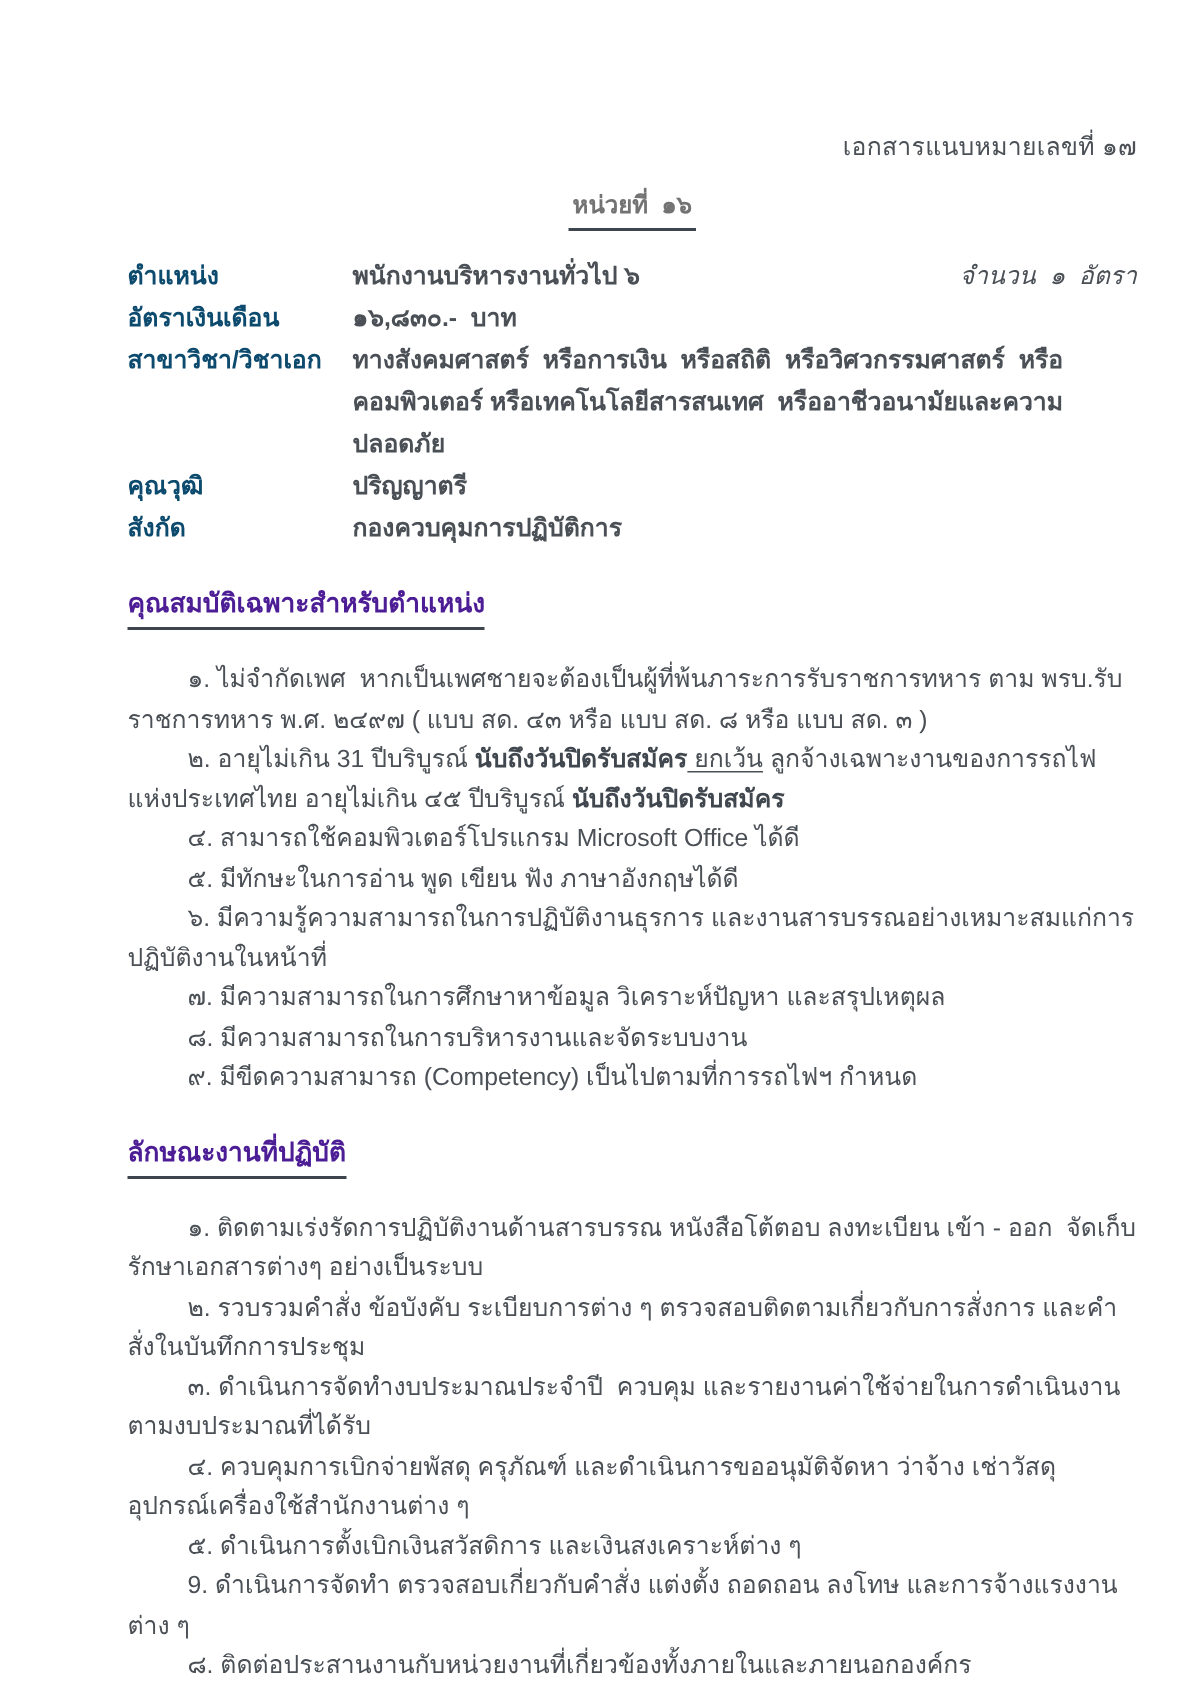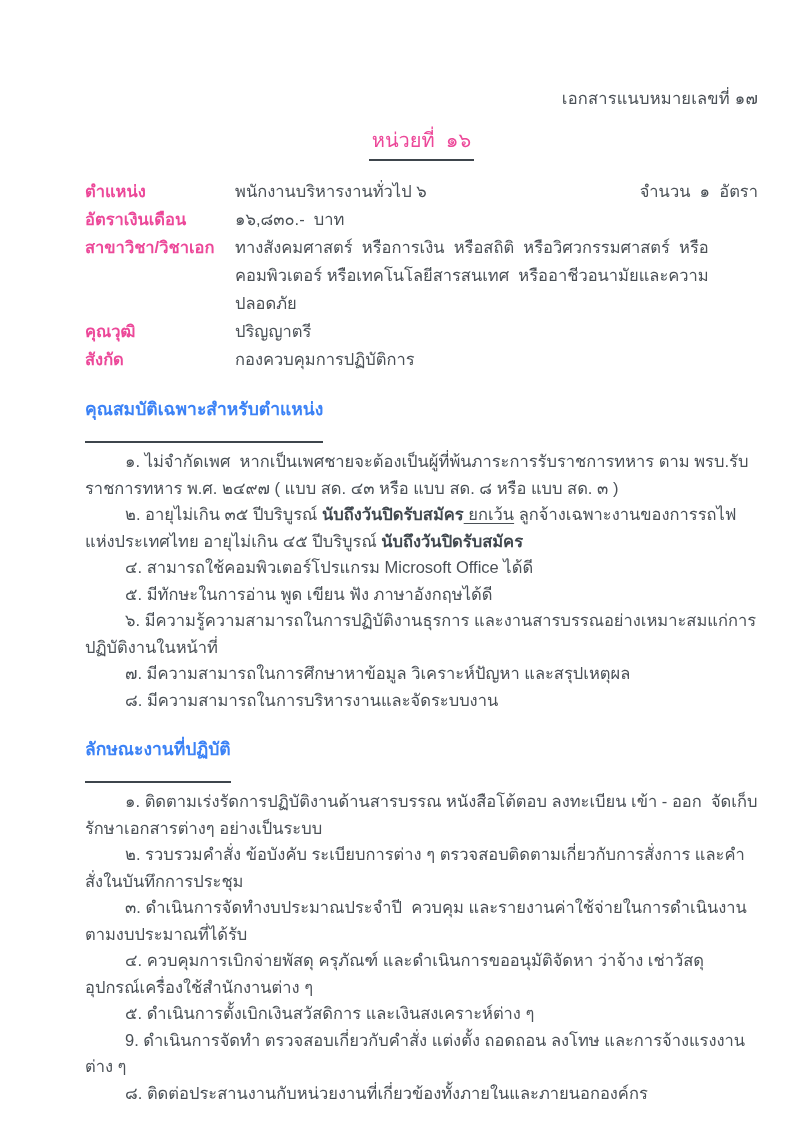--- a/index.html
+++ b/index.html
@@ -16,42 +16,42 @@
   }
   .doc-ref{
     text-align:right;
     line-height:24px;
     letter-spacing:0.2px;
     white-space:pre-wrap;
   }
   .title-wrap{text-align:center;margin-top:14px;}
   .title{
     display:inline-block;
-    font-weight:normal;
-    font-size:20px;
-    color:#ec4899;
+    font-weight:bold;
+    font-size:16px;
+    color:#737373;
     border-bottom:2px solid #3e454c;
     padding:0 3px 3px 3px;
     white-space:pre;
   }
   .info-table{margin-top:16px;}
   .info-row{display:flex;line-height:28px;}
-  .info-label{width:150px;flex:0 0 150px;font-weight:bold;color:#ec4899;}
-  .info-value{flex:1;white-space:pre-wrap;}
-  .vacancy{margin-left:auto;white-space:pre;padding-left:10px;}
+  .info-label{width:150px;flex:0 0 150px;font-weight:bold;color:#0c4a6e;}
+  .info-value{flex:1;white-space:pre-wrap;font-weight:bold;}
+  .vacancy{margin-left:auto;white-space:pre;padding-left:10px;font-style:italic;}
   .section-heading-wrap{margin-top:22px;}
   .section-heading{
     display:inline-block;
     font-weight:bold;
     font-size:17.5px;
-    color:#3b82f6;
+    color:#4c1d95;
     border-bottom:2px solid #3e454c;
-    padding-bottom:18px;
+    padding-bottom:2px;
   }
-  .items{margin-top:5px;}
+  .items{margin-top:20px;}
   p.item{
     margin:0;
     text-indent:40px;
     line-height:26.5px;
     white-space:pre-wrap;
   }
   .b{font-weight:bold;color:#40474e;}
   .u{text-decoration:underline;text-underline-offset:3px;}
 </style>
 </head>
@@ -87,26 +87,27 @@
       <span class="info-label">สังกัด</span>
       <span class="info-value">กองควบคุมการปฏิบัติการ</span>
     </div>
   </div>
 
   <div class="section-heading-wrap">
     <span class="section-heading">คุณสมบัติเฉพาะสำหรับตำแหน่ง</span>
   </div>
   <div class="items">
     <p class="item">๑. ไม่จำกัดเพศ  หากเป็นเพศชายจะต้องเป็นผู้ที่พ้นภาระการรับราชการทหาร ตาม พรบ.รับราชการทหาร พ.ศ. ๒๔๙๗ ( แบบ สด. ๔๓ หรือ แบบ สด. ๘ หรือ แบบ สด. ๓ )</p>
-    <p class="item"><span>๒. อายุไม่เกิน ๓๕ ปีบริบูรณ์ </span><span class="b">นับถึงวันปิดรับสมัคร</span><span class="u"> ยกเว้น</span><span> ลูกจ้างเฉพาะงานของการรถไฟแห่งประเทศไทย อายุไม่เกิน ๔๕ ปีบริบูรณ์ </span><span class="b">นับถึงวันปิดรับสมัคร</span></p>
+    <p class="item"><span>๒. อายุไม่เกิน 31 ปีบริบูรณ์ </span><span class="b">นับถึงวันปิดรับสมัคร</span><span class="u"> ยกเว้น</span><span> ลูกจ้างเฉพาะงานของการรถไฟแห่งประเทศไทย อายุไม่เกิน ๔๕ ปีบริบูรณ์ </span><span class="b">นับถึงวันปิดรับสมัคร</span></p>
     <p class="item">๔. สามารถใช้คอมพิวเตอร์โปรแกรม Microsoft Office ได้ดี</p>
     <p class="item">๕. มีทักษะในการอ่าน พูด เขียน ฟัง ภาษาอังกฤษได้ดี</p>
     <p class="item">๖. มีความรู้ความสามารถในการปฏิบัติงานธุรการ และงานสารบรรณอย่างเหมาะสมแก่การปฏิบัติงานในหน้าที่</p>
     <p class="item">๗. มีความสามารถในการศึกษาหาข้อมูล วิเคราะห์ปัญหา และสรุปเหตุผล</p>
     <p class="item">๘. มีความสามารถในการบริหารงานและจัดระบบงาน</p>
+    <p class="item">๙. มีขีดความสามารถ (Competency) เป็นไปตามที่การรถไฟฯ กำหนด</p>
   </div>
 
   <div class="section-heading-wrap">
     <span class="section-heading">ลักษณะงานที่ปฏิบัติ</span>
   </div>
   <div class="items">
     <p class="item">๑. ติดตามเร่งรัดการปฏิบัติงานด้านสารบรรณ หนังสือโต้ตอบ ลงทะเบียน เข้า - ออก  จัดเก็บรักษาเอกสารต่างๆ อย่างเป็นระบบ</p>
     <p class="item">๒. รวบรวมคำสั่ง ข้อบังคับ ระเบียบการต่าง ๆ ตรวจสอบติดตามเกี่ยวกับการสั่งการ และคำสั่งในบันทึกการประชุม</p>
     <p class="item">๓. ดำเนินการจัดทำงบประมาณประจำปี  ควบคุม และรายงานค่าใช้จ่ายในการดำเนินงานตามงบประมาณที่ได้รับ</p>
     <p class="item">๔. ควบคุมการเบิกจ่ายพัสดุ ครุภัณฑ์ และดำเนินการขออนุมัติจัดหา ว่าจ้าง เช่าวัสดุอุปกรณ์เครื่องใช้สำนักงานต่าง ๆ</p>

